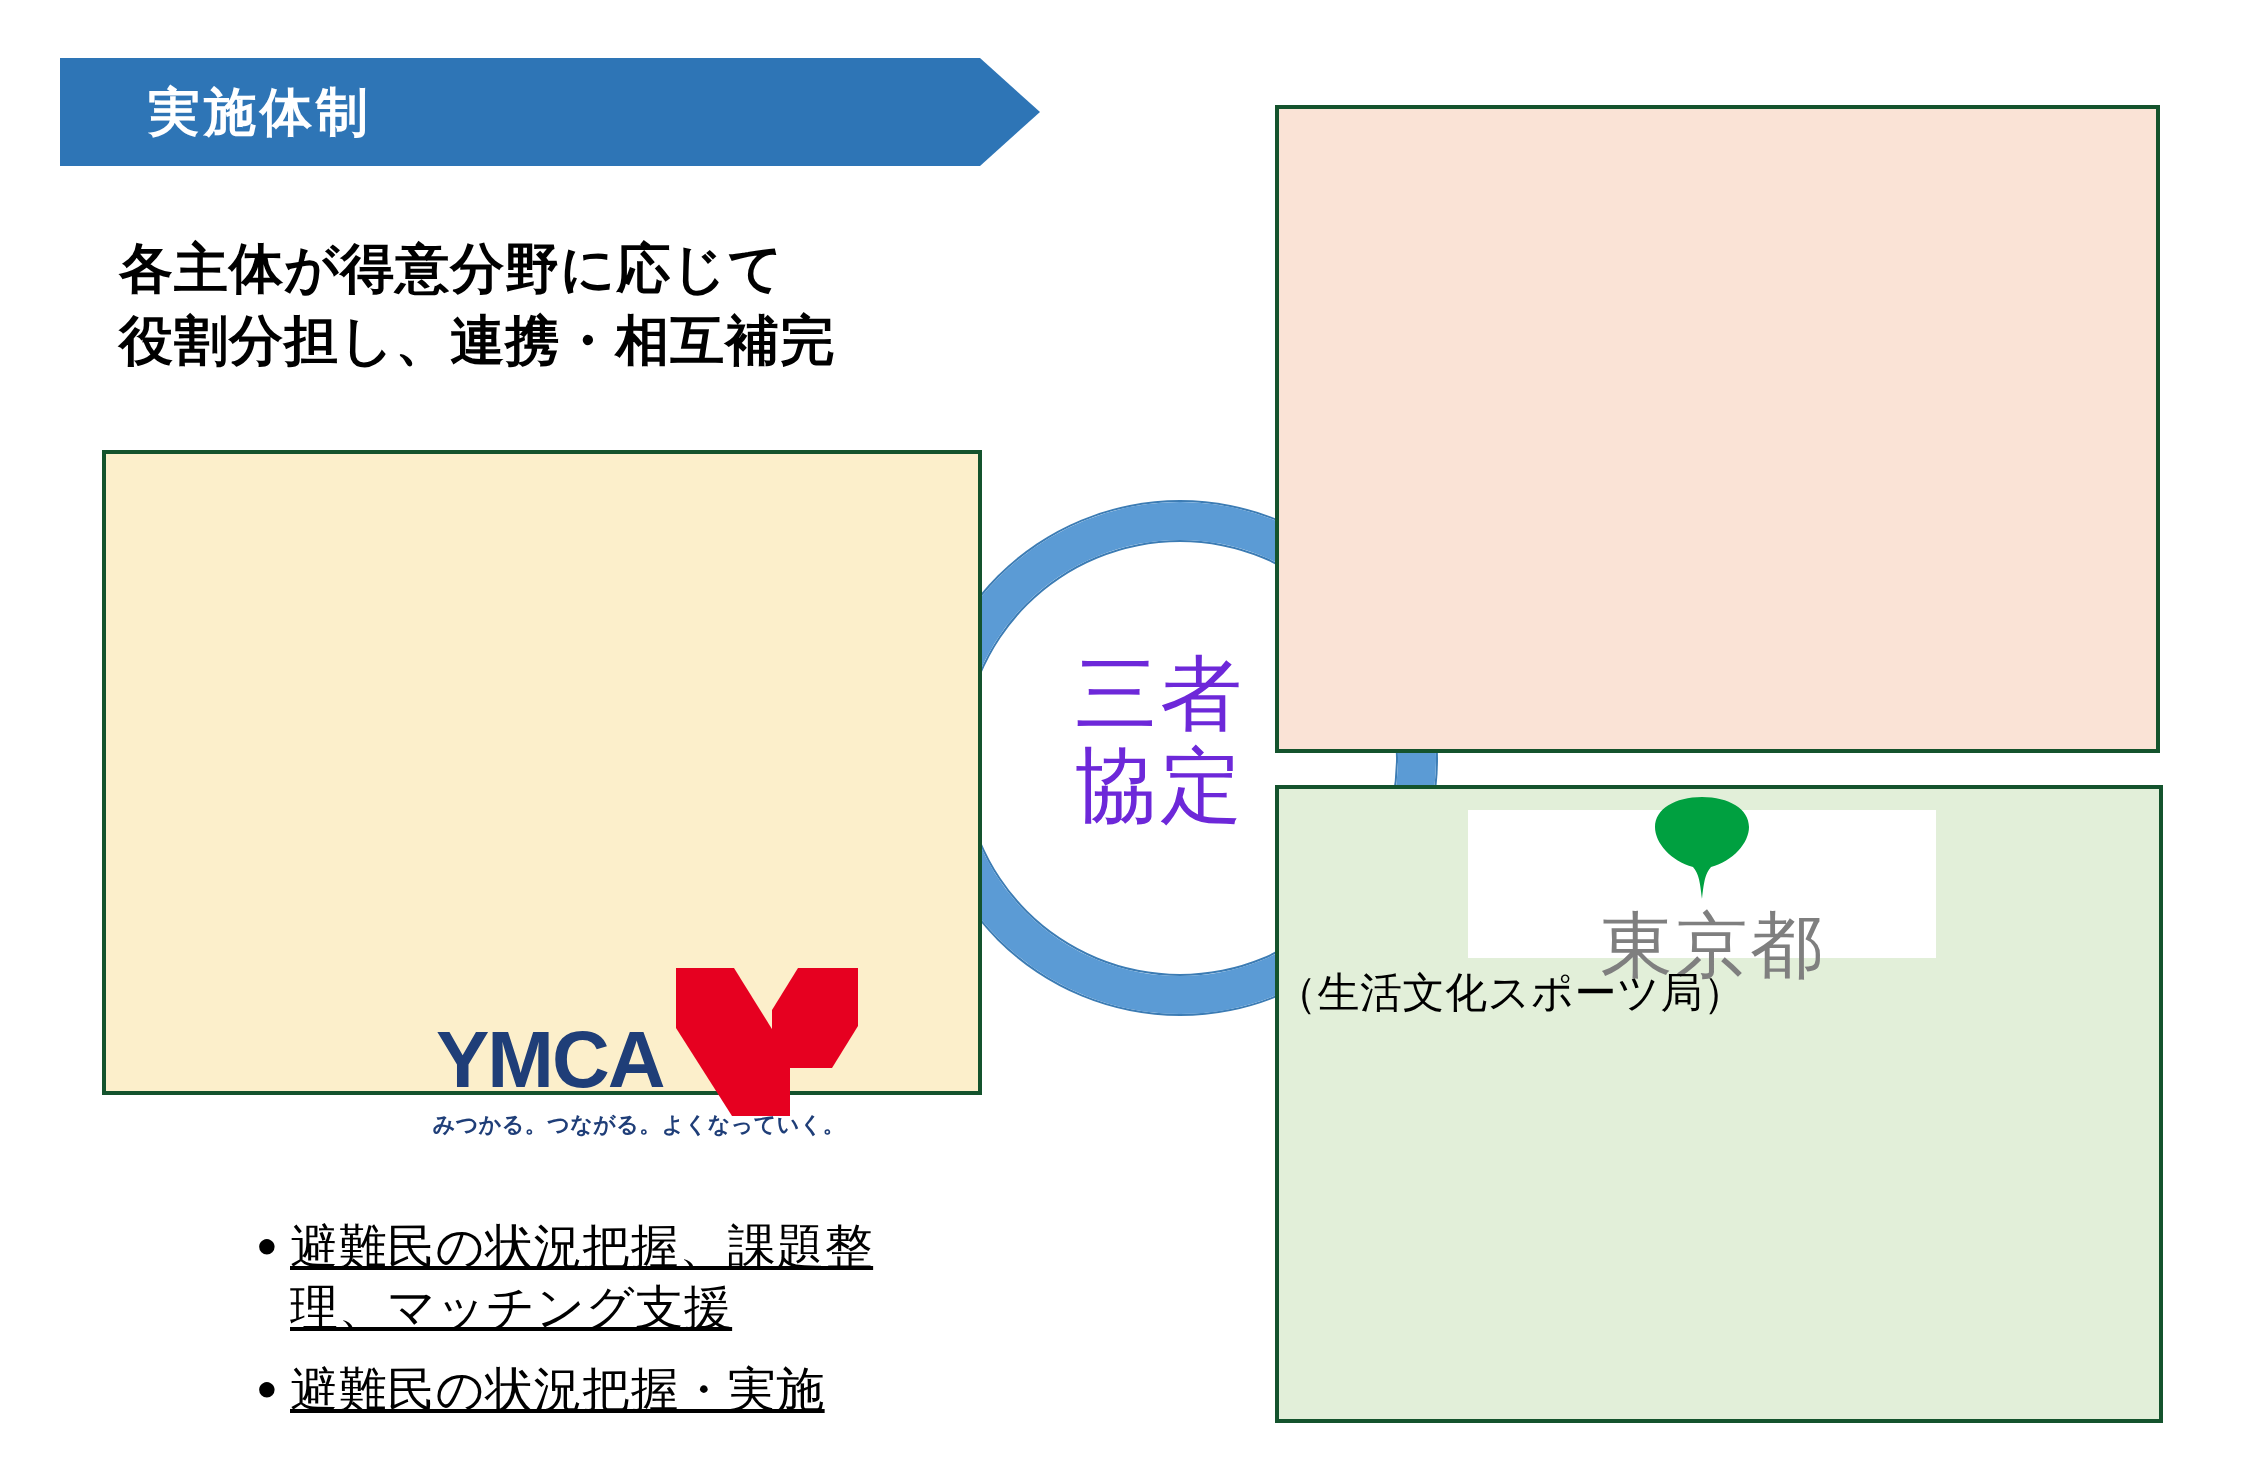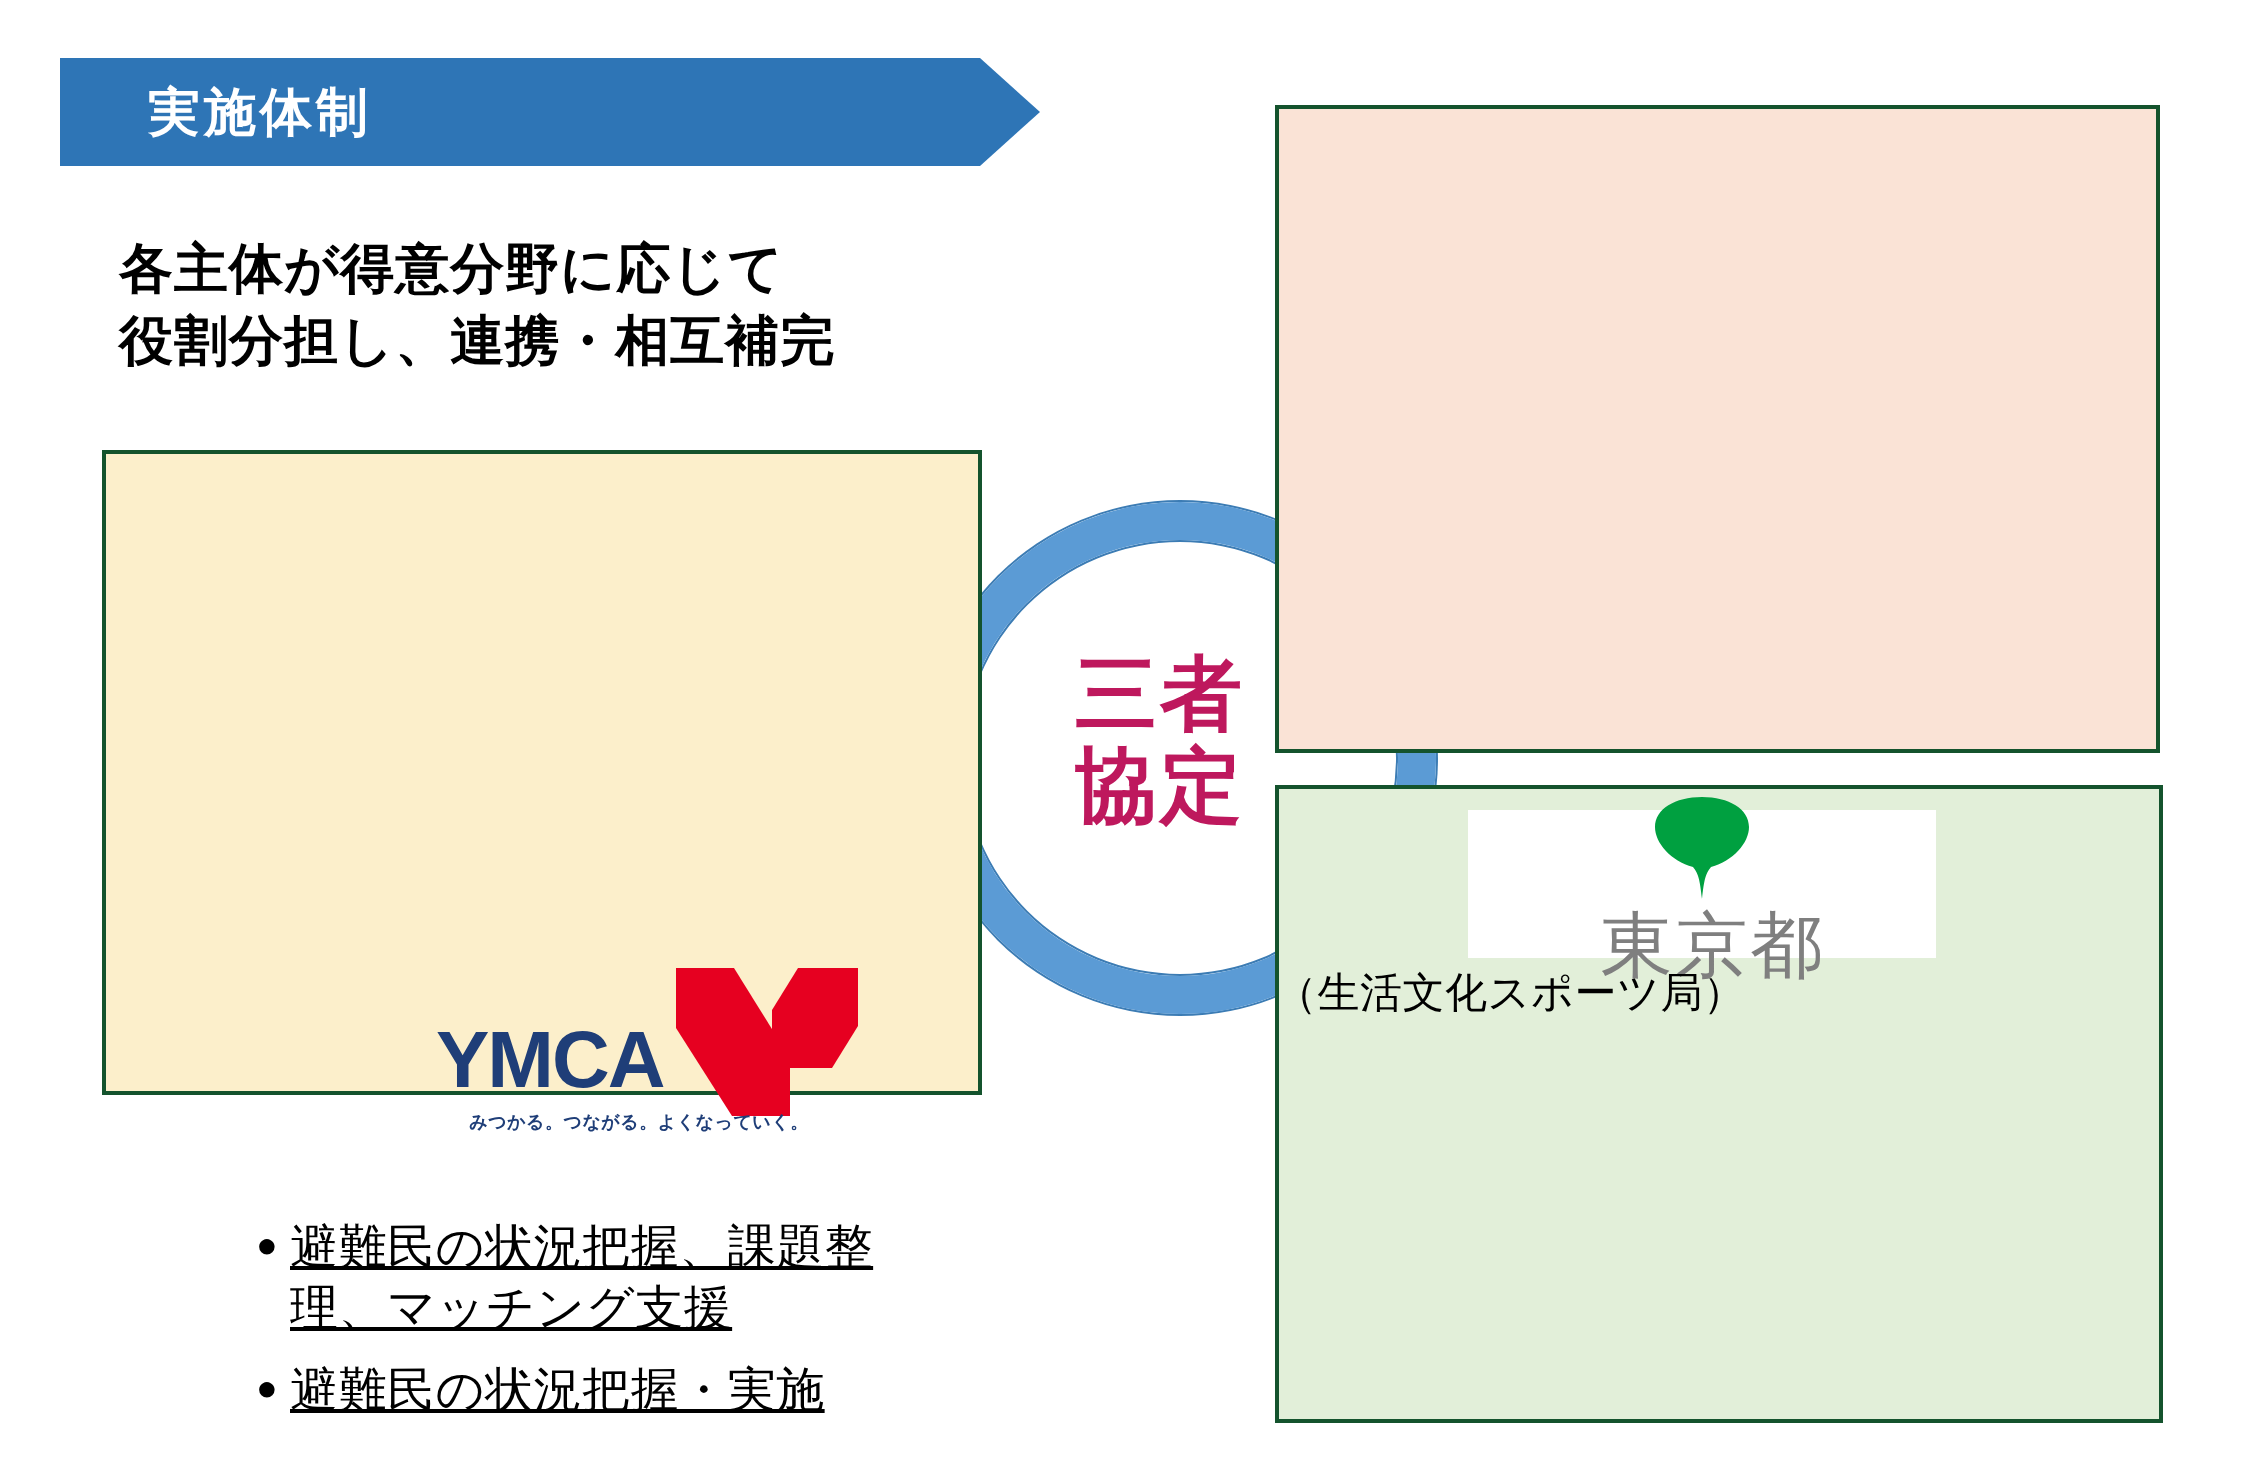--- a/index.html
+++ b/index.html
@@ -75,22 +75,22 @@
     box-shadow: 0 0 0 2px #3C7CB4 inset, 0 0 0 2px #3C7CB4;
     z-index: 2;
     background: transparent;
   }
   .ring-label {
     position: absolute;
     left: 1040px; top: 648px;
     width: 240px;
     text-align: center;
     font-size: 82px;
-    font-weight: bold;
-    color: #be185d;
+    font-weight: normal;
+    color: #6d28d9;
     line-height: 1.12;
     letter-spacing: 3px;
     z-index: 6;
     white-space: pre-line;
   }
 
   
   .bullets { position: absolute; }
   .bullet {
     display: flex;
@@ -127,21 +127,21 @@
     font-weight: bold;
     color: #1F3E78;
     letter-spacing: -2px;
     font-family: "Liberation Sans", sans-serif;
   }
   .ymca-tagline {
     position: absolute;
     left: -32px; top: 146px;
     width: 470px;
     text-align: center;
-    font-size: 18px;
+    font-size: 22px;
     font-weight: bold;
     color: #1F3E78;
     letter-spacing: 0.5px;
   }
   .ymca-mark { position: absolute; left: 236px; top: 0px; }
 
   
   .tmg-logo {
     position: absolute;
     left: 1468px; top: 810px;

